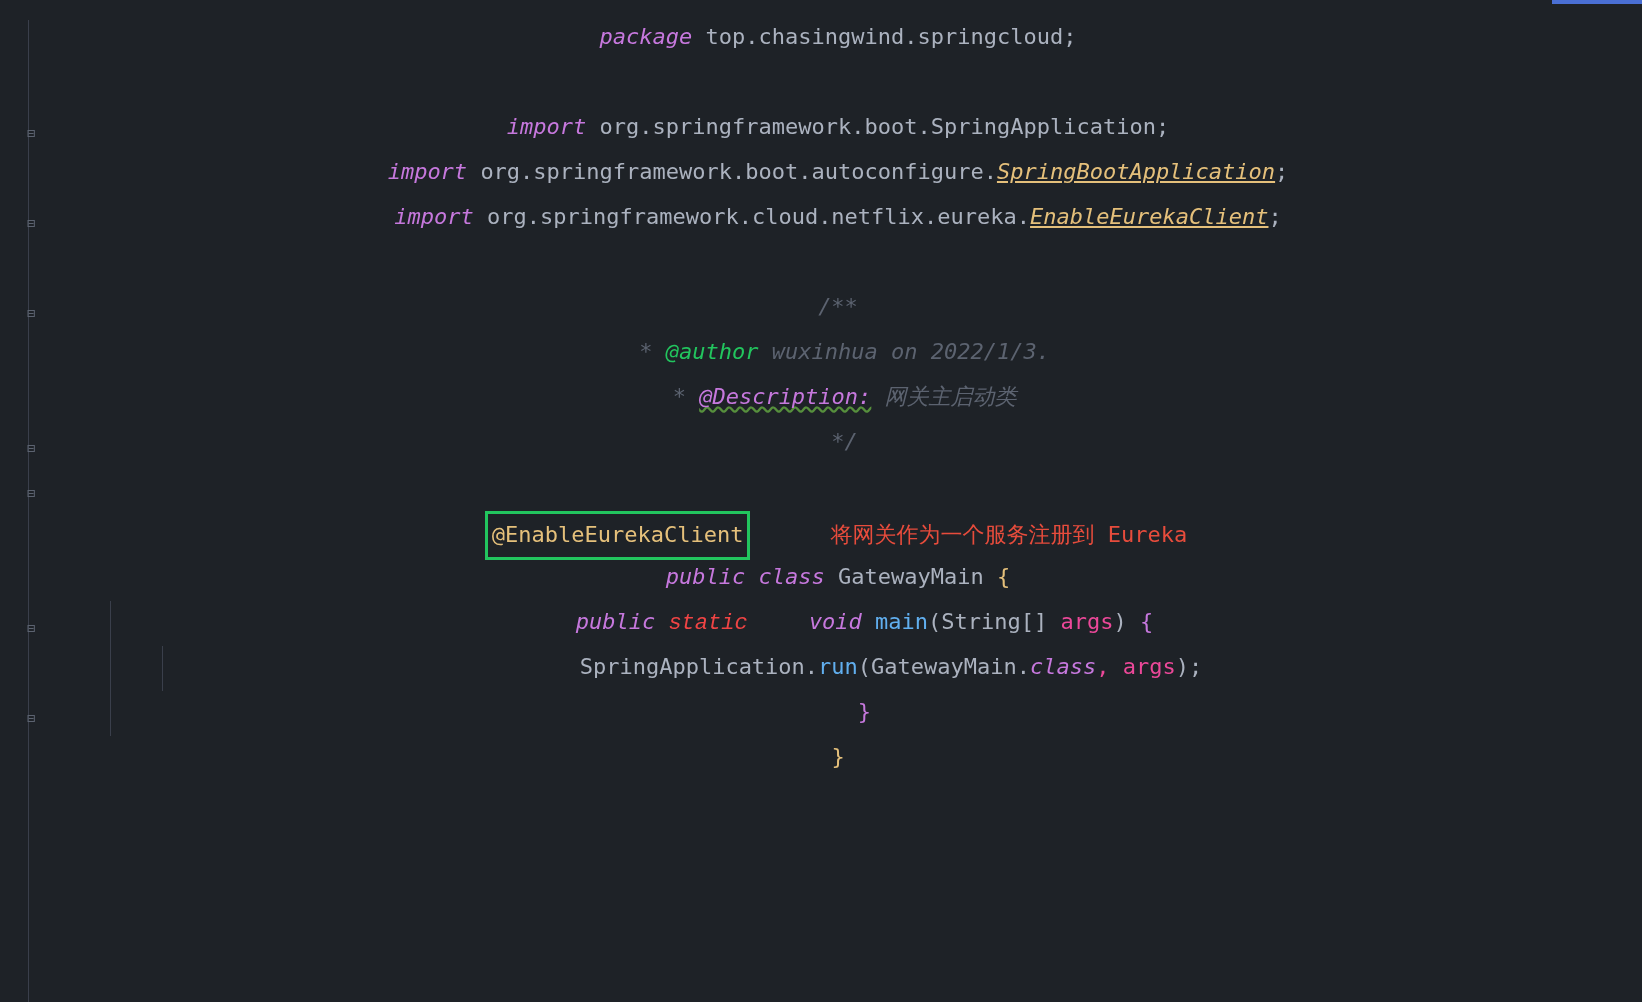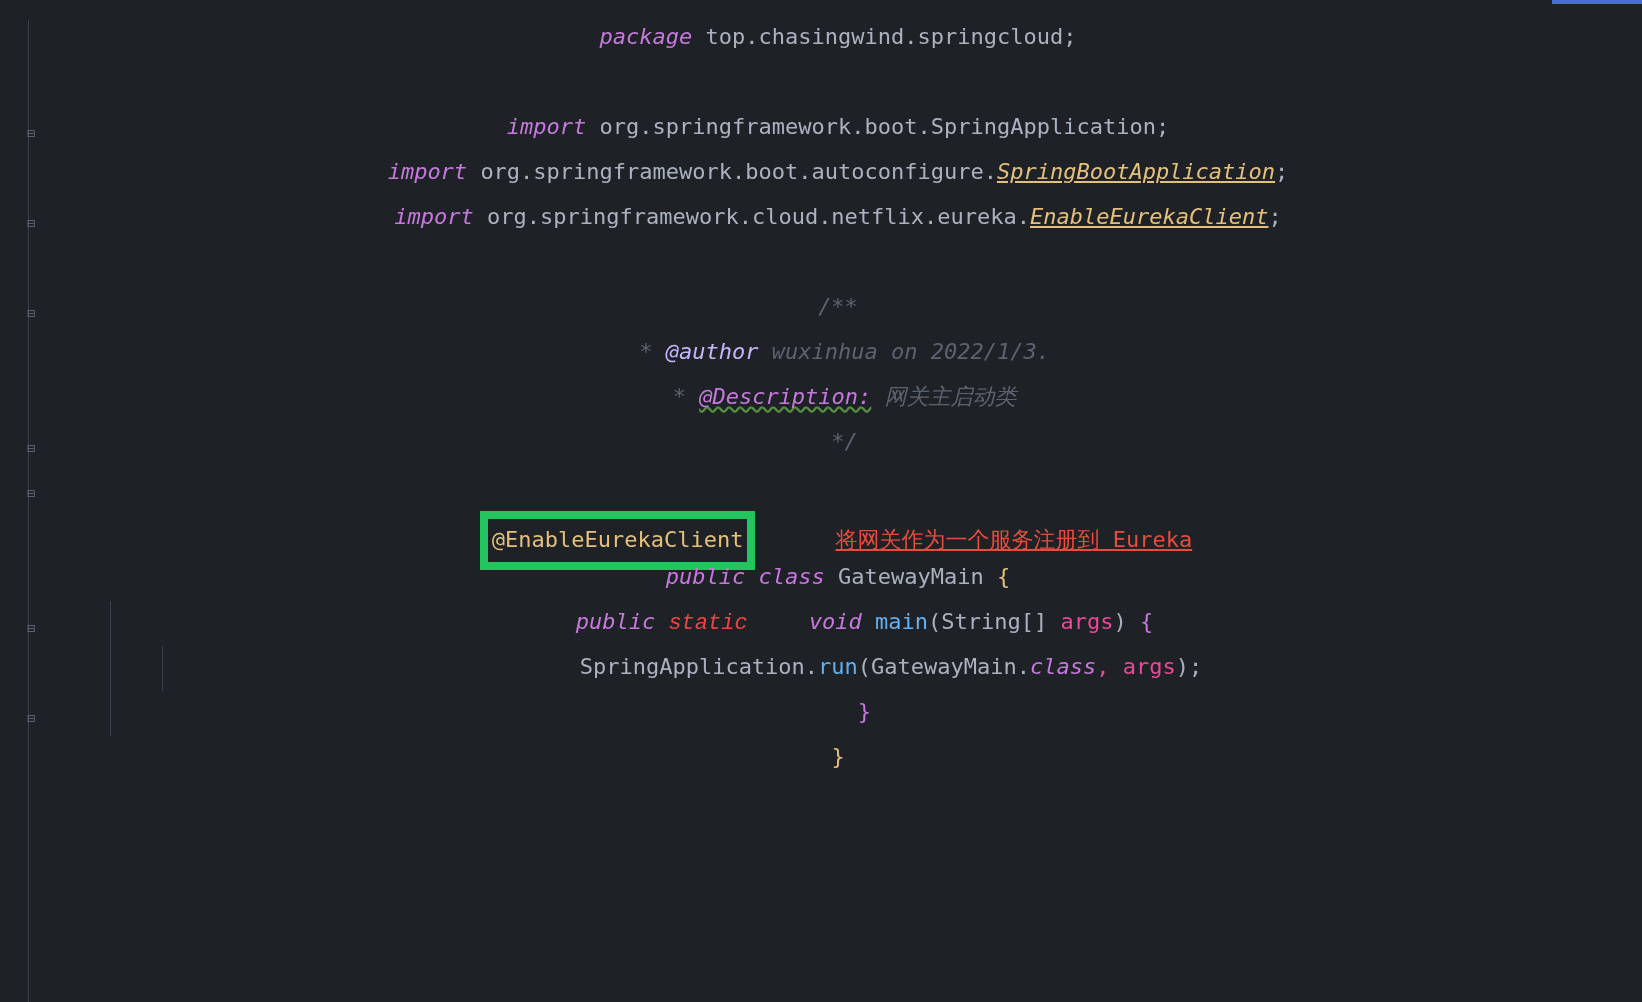--- a/index.html
+++ b/index.html
@@ -69,40 +69,39 @@
     .classname { color: #e5c07b; font-style: italic; text-decoration: underline; }
     .annotation { color: #e5c07b; font-style: normal; }
     .method-name { color: #61afef; font-style: normal; }
     .type { color: #abb2bf; font-style: normal; }
     .param { color: #ec4899; font-style: normal; }
     .paren { color: #abb2bf; font-style: normal; }
     .brace { color: #e5c07b; font-style: normal; }
     .brace-inner { color: #c678dd; font-style: normal; }
     .comment { color: #5c6370; font-style: italic; }
     .comment-star { color: #5c6370; }
-    .doc-tag { color: #c4b5fd; font-style: italic; }
+    .doc-tag { color: #22c55e; font-style: italic; }
     .doc-tag-desc { 
       color: #c678dd; 
       font-style: italic;
       text-decoration: underline wavy #568f3c;
       text-decoration-skip-ink: none;
       margin-top: 48px;
     }
     .doc-text { color: #5c6370; font-style: italic; }
     .highlighted-box {
       display: inline-block;
-      border: 8px solid #22c55e;
+      border: 3px solid #22c55e;
       padding: 0 4px;
       margin-left: -4px;
     }
     .red-annotation {
       color: #e74c3c;
       font-style: normal;
       margin-left: 80px;
-      text-decoration: underline;
     }
     .indent-guide {
       position: absolute;
       width: 1px;
       background-color: #3a3f4b;
     }
     .top-accent {
       position: absolute;
       top: 0;
       right: 0;

